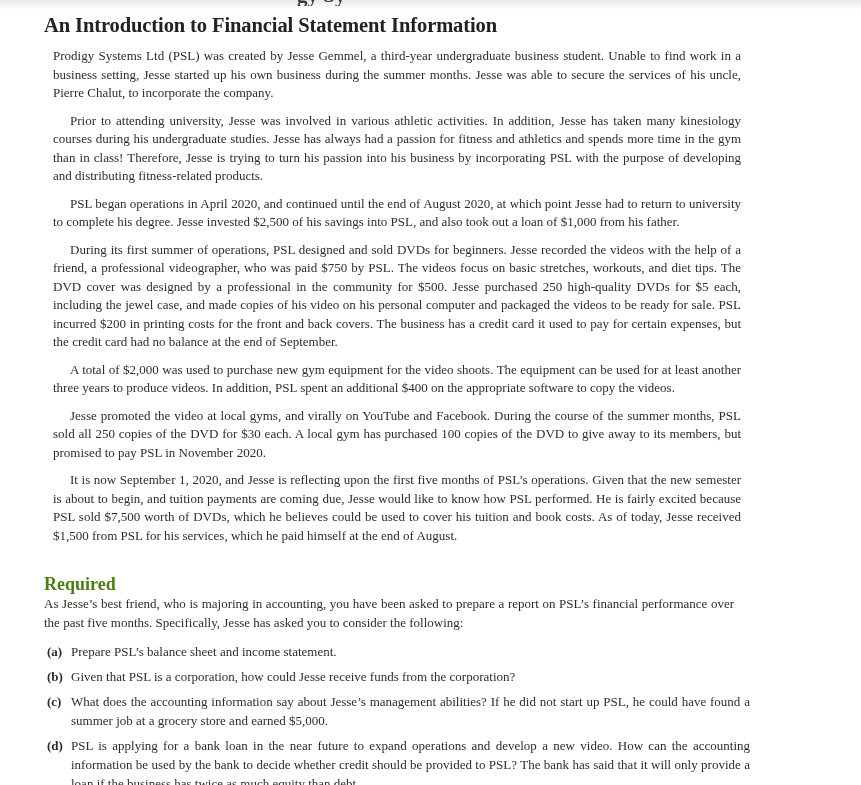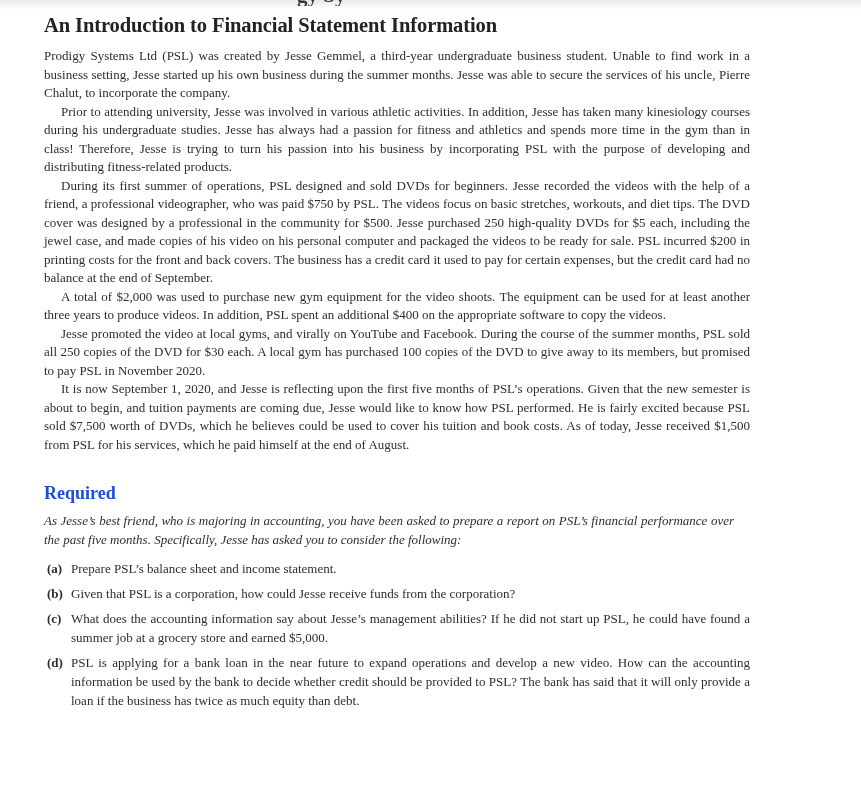--- a/index.html
+++ b/index.html
@@ -42,35 +42,35 @@
   }
   h1.title {
     margin: 13px 0 10px 0;
     font-size: 20.5px;
     line-height: 24px;
     font-weight: bold;
     color: #232220;
     letter-spacing: -0.1px;
   }
   p.body-p {
-    margin: 0;
+    margin: 9px;
     font-size: 13px;
     line-height: 18.5px;
     text-align: justify;
     color: #2e2d2b;
   }
   p.indent { text-indent: 17px; }
   h2.required {
-    margin: 29px 0 8px 0;
+    margin: 29px 0 0 0;
     font-size: 18px;
     line-height: 21px;
     font-weight: bold;
-    color: #1d4ed8;
+    color: #4d7c0f;
   }
-  p.intro { margin: 0 16px 10px 0; font-style: italic; }
+  p.intro { margin: 0 16px 10px 0; }
   .req-list { }
   .req-item {
     position: relative;
     padding-left: 27px;
     margin-bottom: 6px;
     font-size: 13px;
     line-height: 19px;
     text-align: justify;
     color: #2e2d2b;
   }
@@ -90,20 +90,21 @@
   <div class="crop-frag">
     <span>gy Sy</span>
   </div>
 
   <div class="content">
 
     <h1 class="title">An Introduction to Financial Statement Information</h1>
 
     <p class="body-p">Prodigy Systems Ltd (PSL) was created by Jesse Gemmel, a third-year undergraduate business student. Unable to find work in a business setting, Jesse started up his own business during the summer months. Jesse was able to secure the services of his uncle, Pierre Chalut, to incorporate the company.</p>
     <p class="body-p indent">Prior to attending university, Jesse was involved in various athletic activities. In addition, Jesse has taken many kinesiology courses during his undergraduate studies. Jesse has always had a passion for fitness and athletics and spends more time in the gym than in class! Therefore, Jesse is trying to turn his passion into his business by incorporating PSL with the purpose of developing and distributing fitness-related products.</p>
+    <p class="body-p indent">PSL began operations in April 2020, and continued until the end of August 2020, at which point Jesse had to return to university to complete his degree. Jesse invested $2,500 of his savings into PSL, and also took out a loan of $1,000 from his father.</p>
     <p class="body-p indent">During its first summer of operations, PSL designed and sold DVDs for beginners. Jesse recorded the videos with the help of a friend, a professional videographer, who was paid $750 by PSL. The videos focus on basic stretches, workouts, and diet tips. The DVD cover was designed by a professional in the community for $500. Jesse purchased 250 high-quality DVDs for $5 each, including the jewel case, and made copies of his video on his personal computer and packaged the videos to be ready for sale. PSL incurred $200 in printing costs for the front and back covers. The business has a credit card it used to pay for certain expenses, but the credit card had no balance at the end of September.</p>
     <p class="body-p indent">A total of $2,000 was used to purchase new gym equipment for the video shoots. The equipment can be used for at least another three years to produce videos. In addition, PSL spent an additional $400 on the appropriate software to copy the videos.</p>
     <p class="body-p indent">Jesse promoted the video at local gyms, and virally on YouTube and Facebook. During the course of the summer months, PSL sold all 250 copies of the DVD for $30 each. A local gym has purchased 100 copies of the DVD to give away to its members, but promised to pay PSL in November 2020.</p>
     <p class="body-p indent">It is now September 1, 2020, and Jesse is reflecting upon the first five months of PSL’s operations. Given that the new semester is about to begin, and tuition payments are coming due, Jesse would like to know how PSL performed. He is fairly excited because PSL sold $7,500 worth of DVDs, which he believes could be used to cover his tuition and book costs. As of today, Jesse received $1,500 from PSL for his services, which he paid himself at the end of August.</p>
 
     <h2 class="required">Required</h2>
 
     <p class="body-p intro">As Jesse’s best friend, who is majoring in accounting, you have been asked to prepare a report on PSL’s financial performance over the past five months. Specifically, Jesse has asked you to consider the following:</p>
 
     <div class="req-list">

